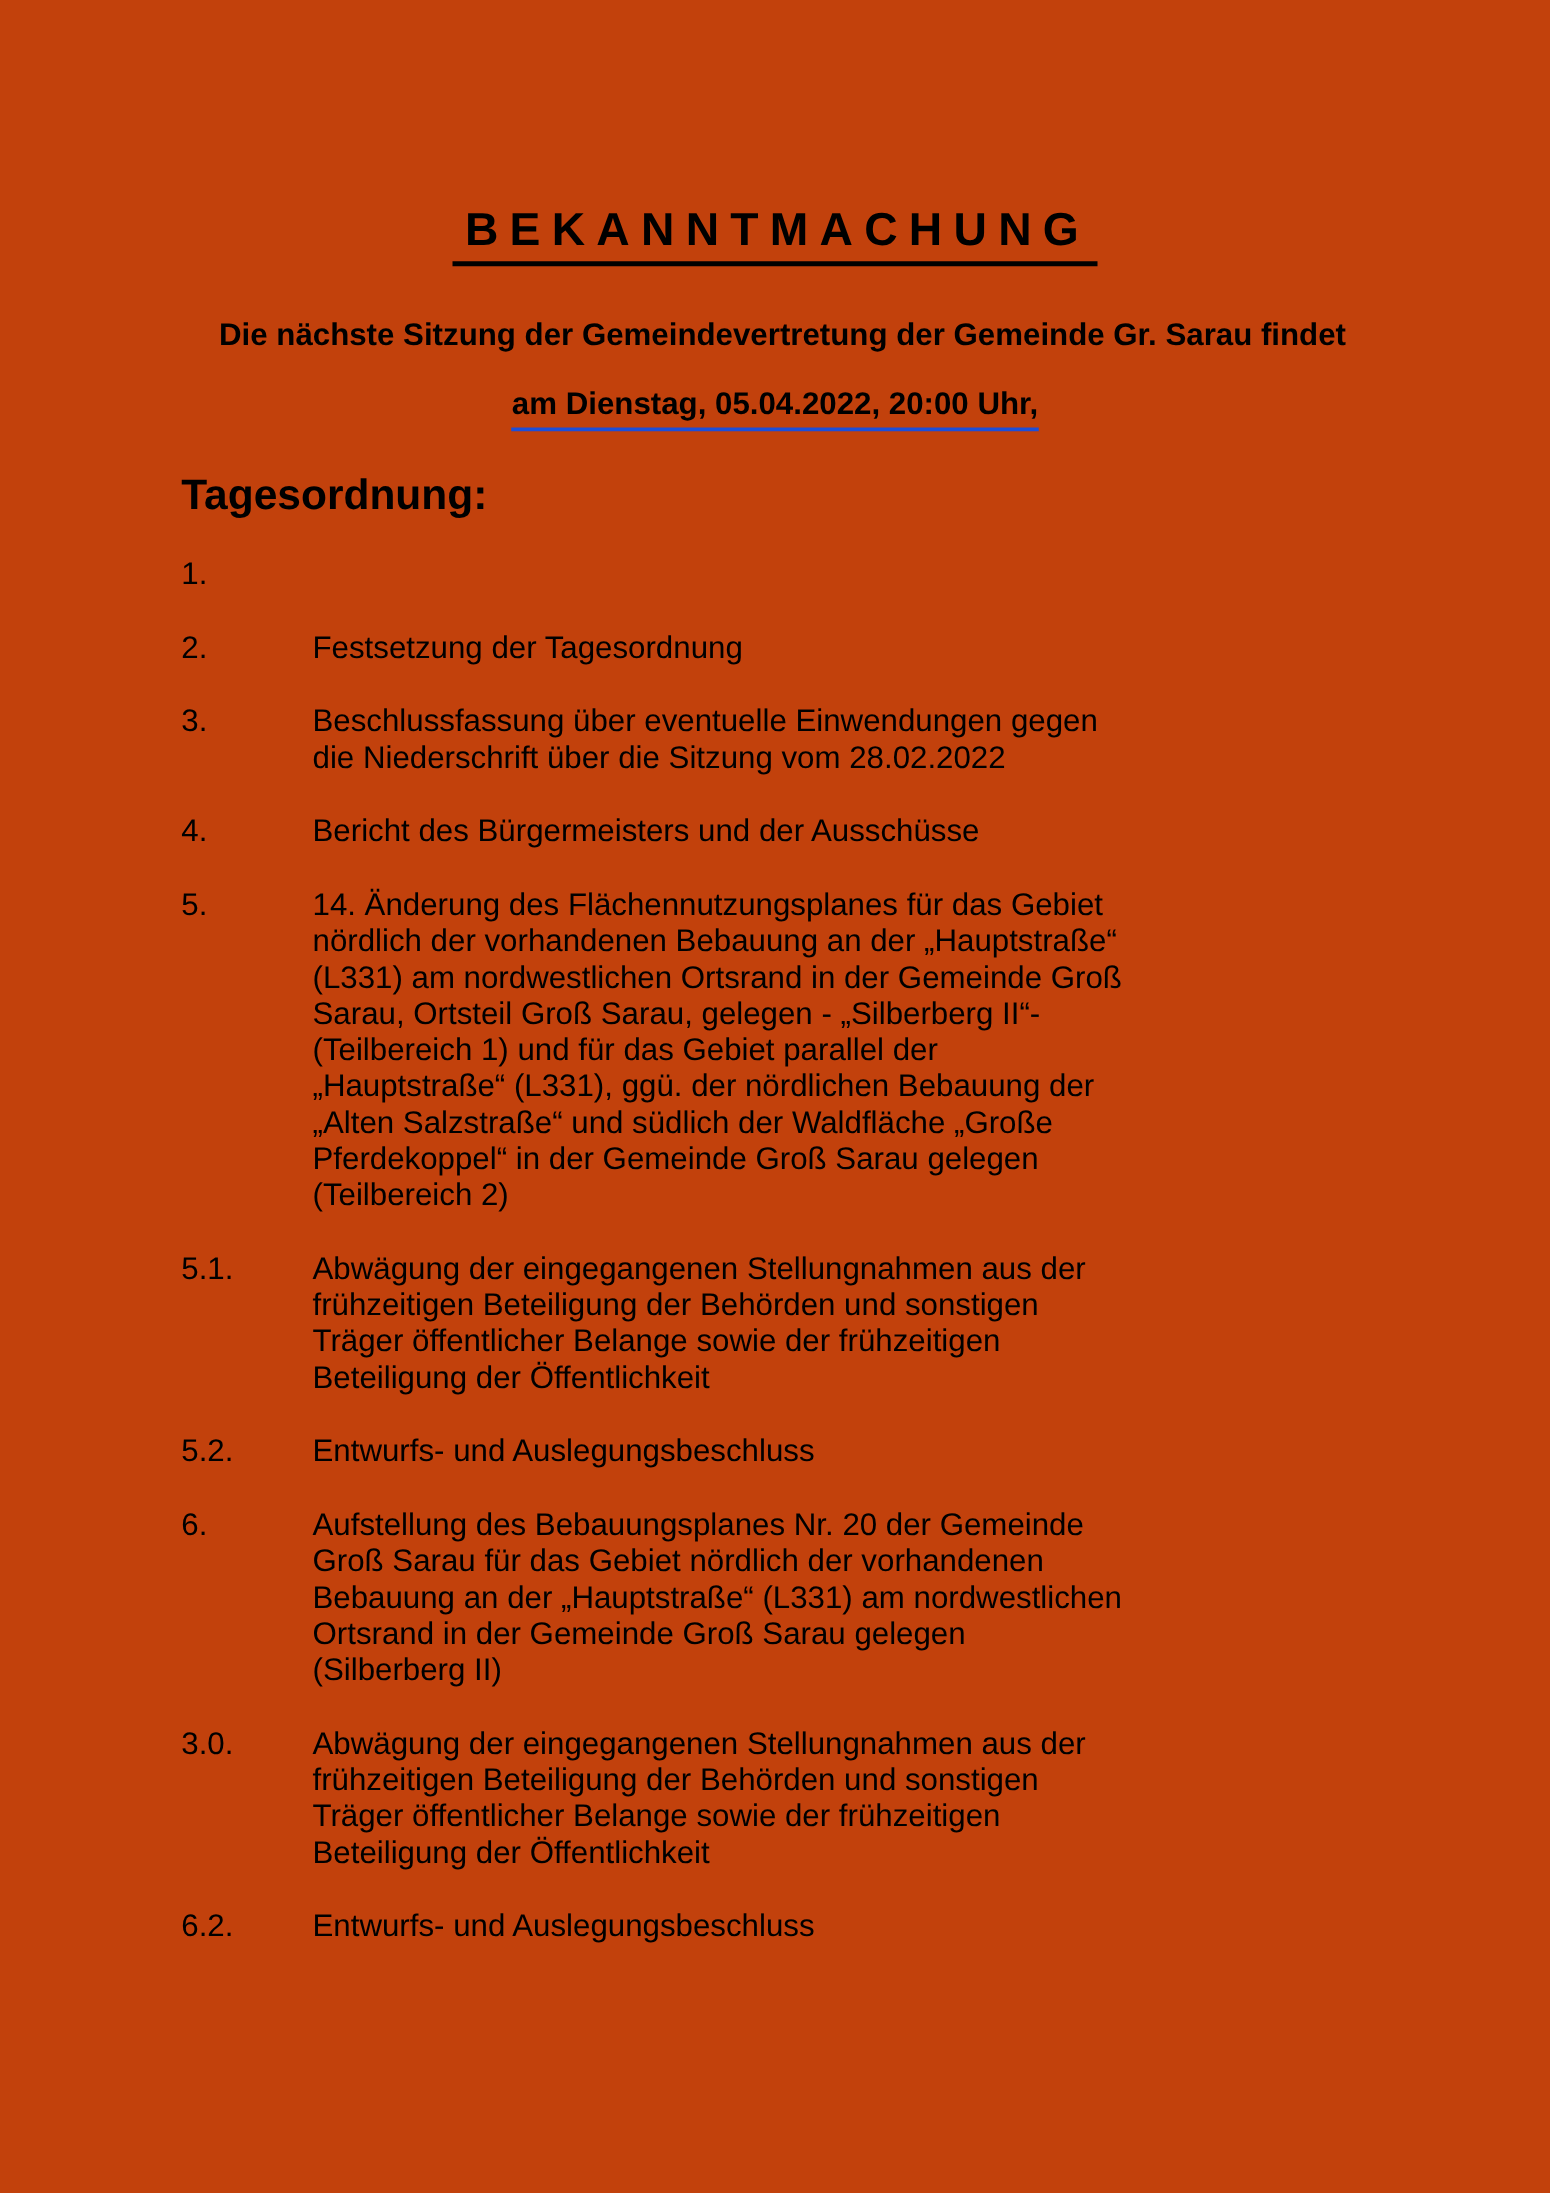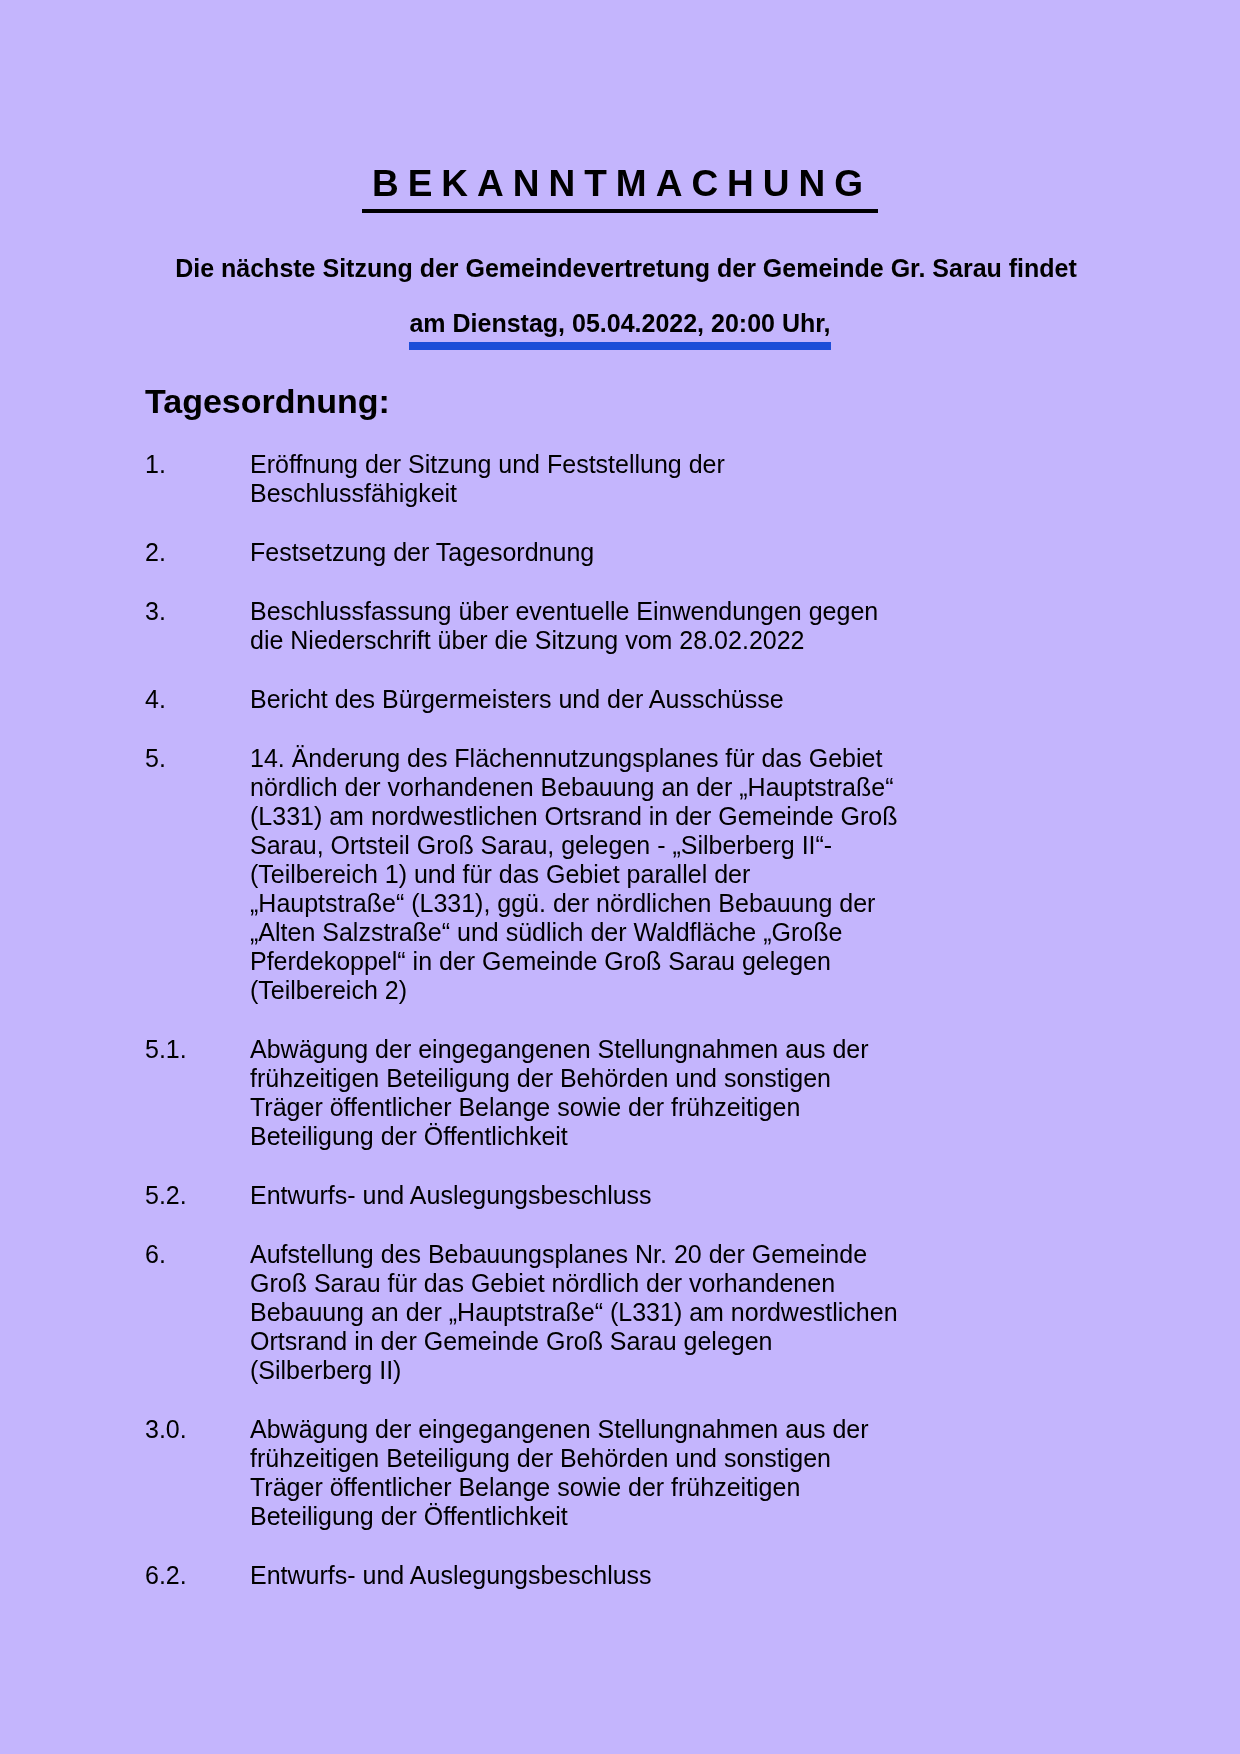--- a/index.html
+++ b/index.html
@@ -11,21 +11,21 @@
     width: 1240px;
     height: 1754px;
     position: relative;
     color: #000000;
     font-family: "Liberation Sans", sans-serif;
     -webkit-font-smoothing: antialiased;
   }
   .page {
     position: absolute;
     inset: 0;
-    background: #c4b5fd;
+    background: #c2410c;
     overflow: hidden;
   }
   .doc-title {
     margin: 163px 0 0 0;
     text-align: center;
     font-size: 37px;
     font-weight: bold;
     line-height: 1.15;
   }
   .doc-title .title-text {
@@ -37,21 +37,21 @@
   .intro-line {
     text-align: center;
     font-size: 25px;
     font-weight: bold;
     line-height: 34px;
     margin: 21px 0 0 0;
   }
   .intro-line.first { margin-top: 38px; padding-left: 12px; }
   .intro-line .u {
     display: inline-block;
-    border-bottom: 8px solid #1d4ed8;
+    border-bottom: 3px solid #1d4ed8;
     padding-bottom: 2px;
   }
   .agenda-heading {
     margin: 36px 0 0 145px;
     font-size: 34px;
     font-weight: bold;
     line-height: 30px;
   }
   .agenda-list {
     margin: 34px 0 0 145px;
@@ -87,22 +87,20 @@
   <p class="intro-line">
     <span class="u">am Dienstag, 05.04.2022, 20:00 Uhr,</span>
   </p>
 
 
   <h2 class="agenda-heading">Tagesordnung:</h2>
 
   <div class="agenda-list">
   <div class="agenda-row">
     <div class="agenda-number">1.</div>
-    <div class="agenda-text">Eröffnung der Sitzung und Feststellung der
-Beschlussfähigkeit</div>
   </div>
 
   <div class="agenda-row">
     <div class="agenda-number">2.</div>
     <div class="agenda-text">Festsetzung der Tagesordnung</div>
   </div>
 
   <div class="agenda-row">
     <div class="agenda-number">3.</div>
     <div class="agenda-text">Beschlussfassung über eventuelle Einwendungen gegen

